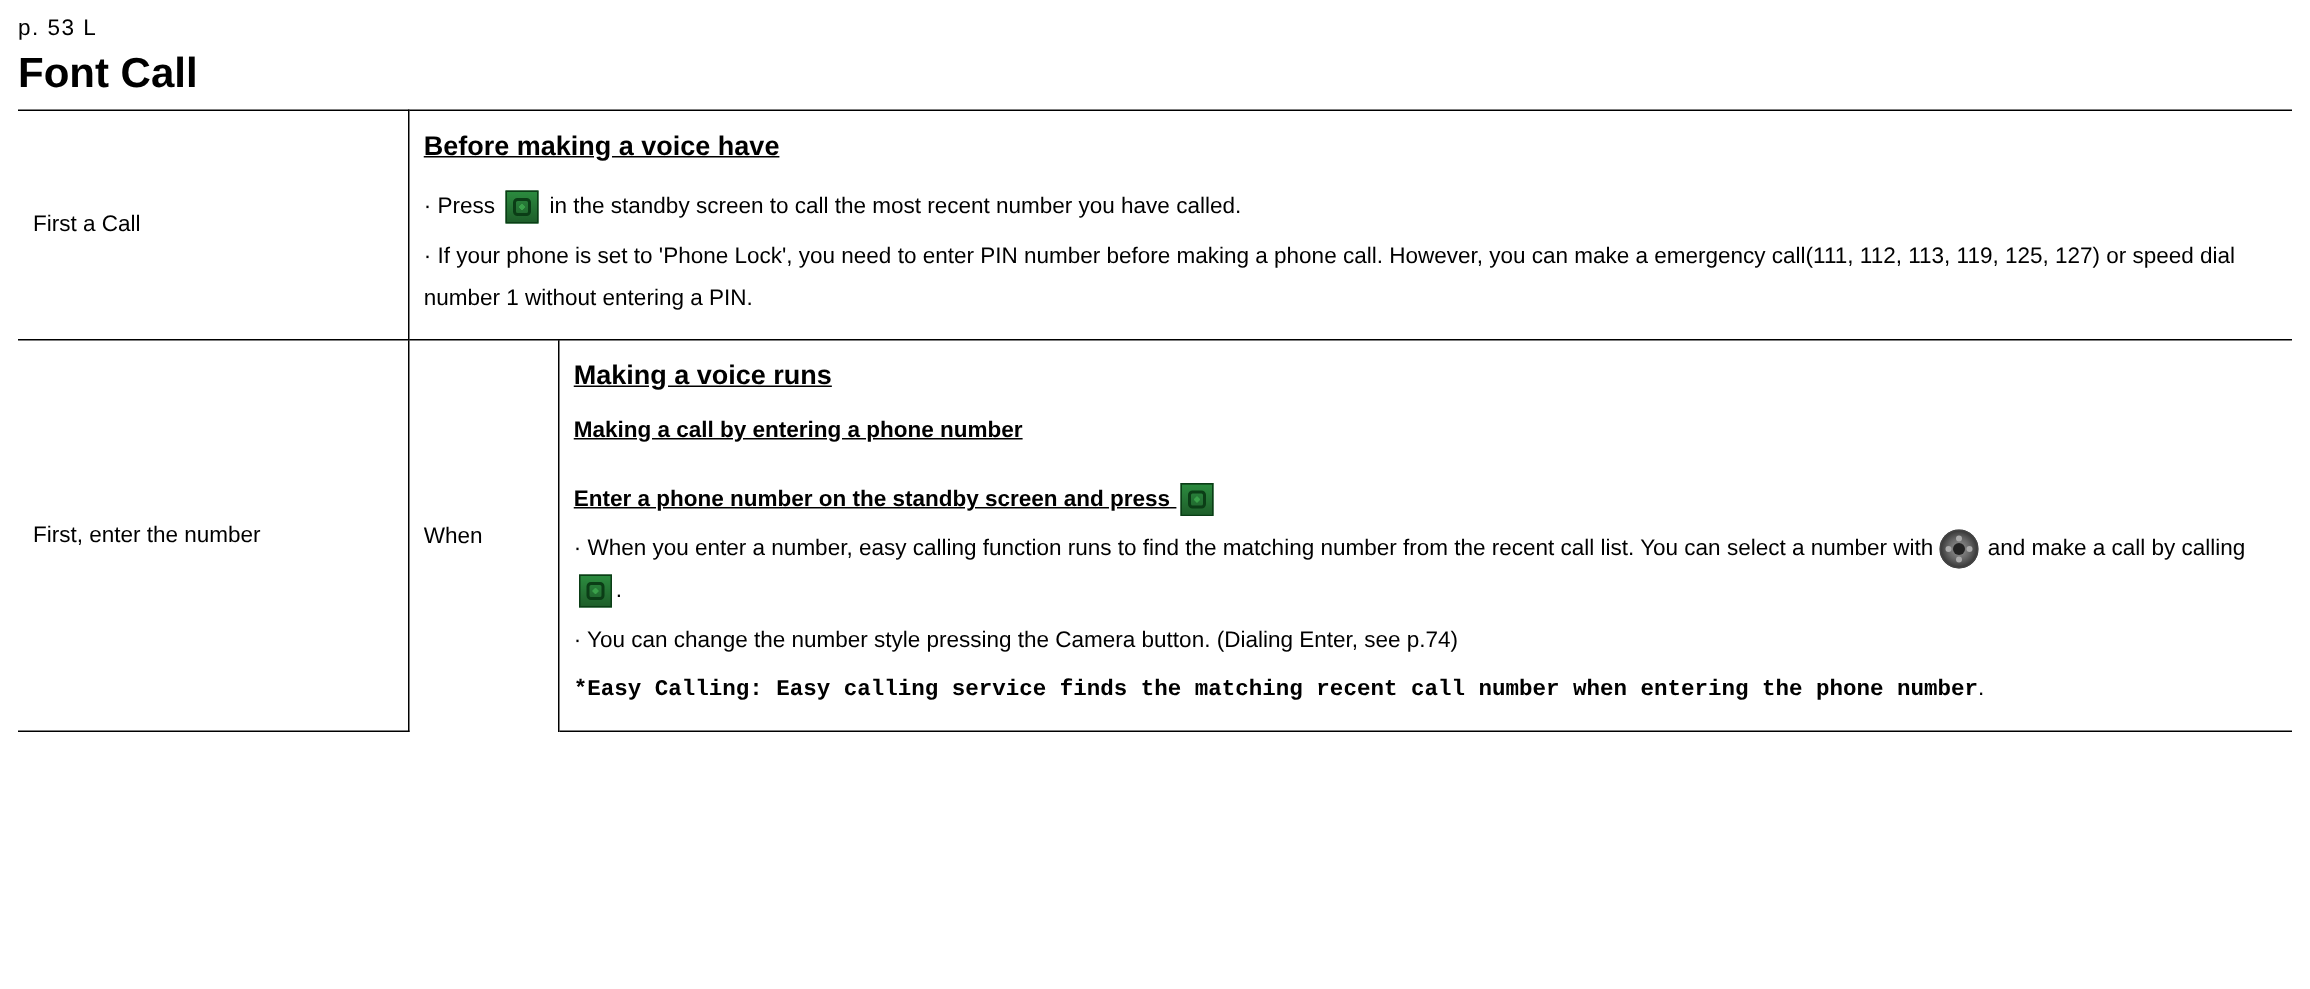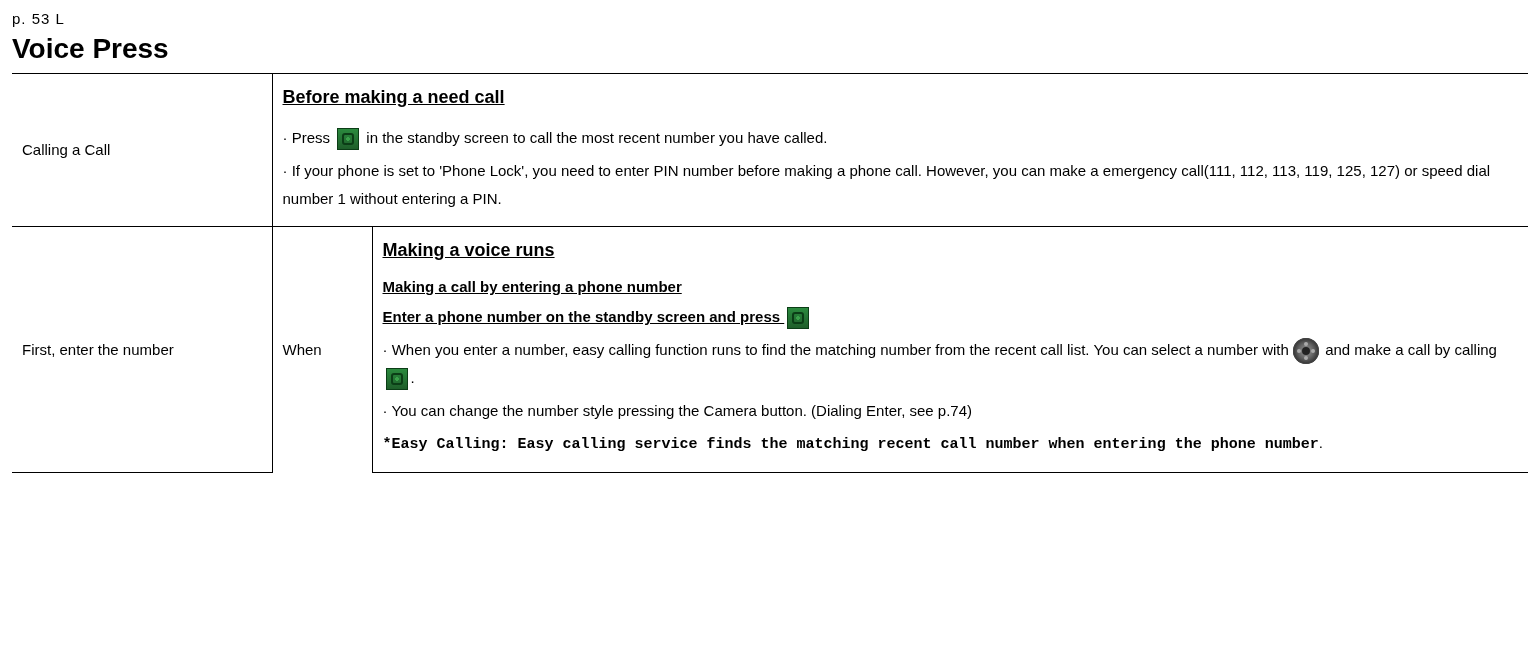--- a/index.html
+++ b/index.html
@@ -95,51 +95,51 @@
   }
   .para { margin: 4px 0; }
   .bold { font-weight: bold; font-family: Liberation Mono, monospace; }
   .row1-content { min-height: 170px; vertical-align: top !important; padding-top:6px !important; }
   .row2-content { min-height: 220px; vertical-align: top !important; padding-top:6px !important; }
 </style>
 </head>
 <body>
 
 <div class="page-header">p.  53 L</div>
-<div class="title">Voice Press</div>
+<div class="title">Font Call</div>
 
 <table class="doc">
   <tbody>
       <tr>
     <td class="left-col" rowspan="1">
-      <span>Calling a Call</span>
+      <span>First a Call</span>
     </td>
     <td class="content row1-content" colspan="2">
-      <div class="sub-head">Before making a need call</div>
+      <div class="sub-head">Before making a voice have</div>
       <div class="para">
         <span>· Press </span>
         <span class="icon-call"></span>
         <span> in the standby screen to call the most recent number you have called.</span>
       </div>
       <div class="para">· If your phone is set to 'Phone Lock', you need to enter PIN number before making a phone call. However, you can make a emergency call(111, 112, 113, 119, 125, 127) or speed dial number 1 without entering a PIN.</div>
     </td>
   </tr>
   <tr>
     <td class="left-col" style="border-top:none;">
       <span>First, enter the number</span>
     </td>
     <td class="mid-col" style="border-top:none; border-bottom:none;">
       <span>When</span>
     </td>
     <td class="content row2-content">
       <div>
         <span class="sub-head">Making a voice runs</span><br>
         <span class="sub-head2">Making a call by entering a phone number</span>
       </div>
-      <div class="para" style="margin-top:2px;">
+      <div class="para" style="margin-top:18px;">
         <span class="sub-head2">Enter a phone number on the standby screen and press </span>
         <span class="icon-call"></span>
       </div>
       <div class="para">
         <span>· When you enter a number, easy calling function runs to find the matching number from the recent call list. You can select a number with </span>
         <span class="icon-nav"></span>
         <span>and make a call by calling </span>
         <span class="icon-call"></span><span>.</span>
       </div>
       <div class="para"> · You can change the number style pressing the Camera button. (Dialing Enter, see p.74)</div>

